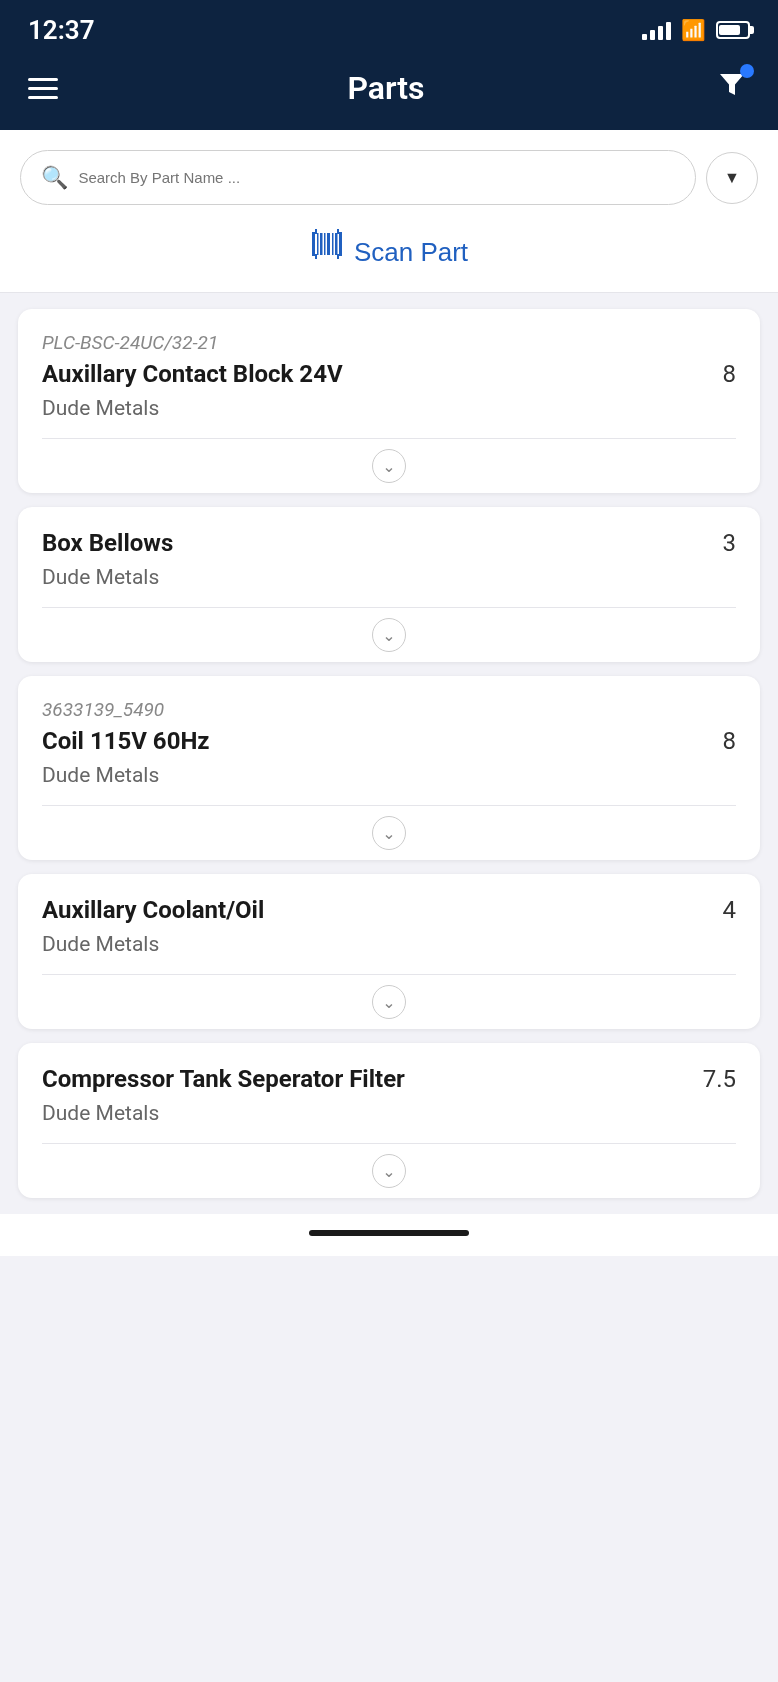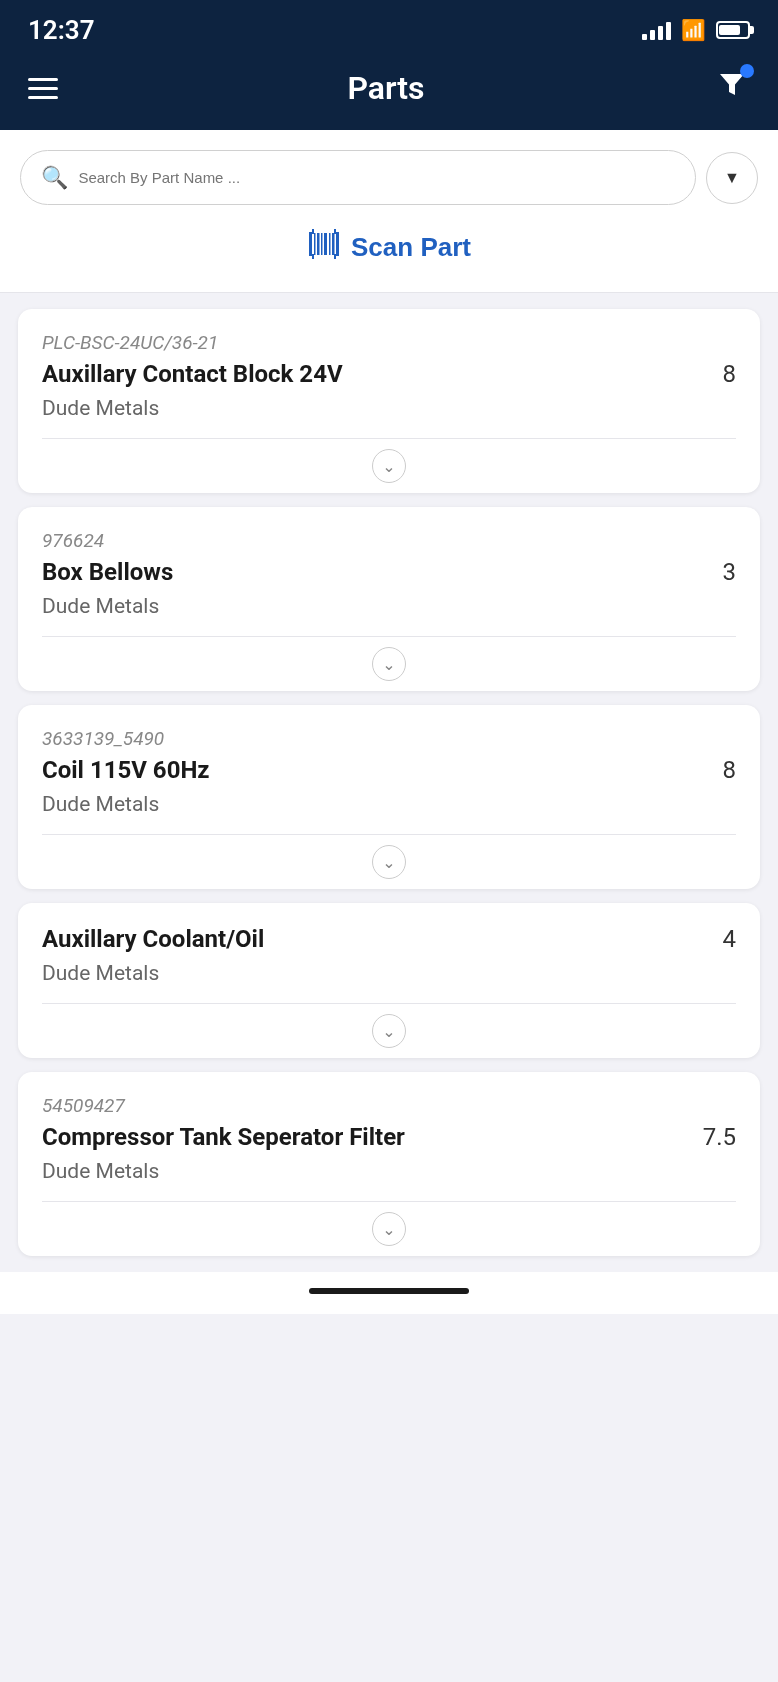--- a/index.html
+++ b/index.html
@@ -169,28 +169,28 @@
     
     .scan-section {
       background: white;
       display: flex;
       justify-content: center;
       padding: 22px 0 24px;
       border-bottom: 1px solid #e5e5ea;
     }
     .scan-btn {
       display: flex;
-      align-items: center;
+      align-items: flex-end;
       gap: 10px;
       background: none;
       border: none;
       cursor: pointer;
       color: #2060c0;
       font-size: 26px;
-      font-weight: 700;
+      font-weight: 400;
     }
     .barcode-icon {
       font-size: 30px;
       color: #2060c0;
     }
 
     
     .parts-list {
       background: #f2f2f7;
       padding: 16px 18px;
@@ -331,32 +331,31 @@
         <path d="M2 28 H6 V32" stroke="#2060c0" stroke-width="2" fill="none"></path>
         <path d="M32 28 H28 V32" stroke="#2060c0" stroke-width="2" fill="none"></path>
       </svg>
     </span>
     <span>Scan Part</span>
   </button>
 </div>
 
 <div class="parts-list" id="parts-list">
 <div class="part-card">
-    <div class="part-sku">PLC-BSC-24UC/36-21</div>
+    <div class="part-sku">PLC-BSC-24UC/32-21</div>
     <div class="part-name-row">
       <span class="part-name">Auxillary Contact Block 24V</span>
       <span class="part-qty">8</span>
     </div>
     <div class="part-vendor">Dude Metals</div>
     <div class="part-expand">
       <button class="expand-btn" aria-label="Expand">⌄</button>
     </div>
   </div>
     <div class="part-card">
-    <div class="part-sku">976624</div>
     <div class="part-name-row">
       <span class="part-name">Box Bellows</span>
       <span class="part-qty">3</span>
     </div>
     <div class="part-vendor">Dude Metals</div>
     <div class="part-expand">
       <button class="expand-btn" aria-label="Expand">⌄</button>
     </div>
   </div>
     <div class="part-card">
@@ -374,21 +373,20 @@
     <div class="part-name-row">
       <span class="part-name">Auxillary Coolant/Oil</span>
       <span class="part-qty">4</span>
     </div>
     <div class="part-vendor">Dude Metals</div>
     <div class="part-expand">
       <button class="expand-btn" aria-label="Expand">⌄</button>
     </div>
   </div>
     <div class="part-card">
-    <div class="part-sku">54509427</div>
     <div class="part-name-row">
       <span class="part-name">Compressor Tank Seperator Filter</span>
       <span class="part-qty">7.5</span>
     </div>
     <div class="part-vendor">Dude Metals</div>
     <div class="part-expand">
       <button class="expand-btn" aria-label="Expand">⌄</button>
     </div>
   </div>
   </div>

